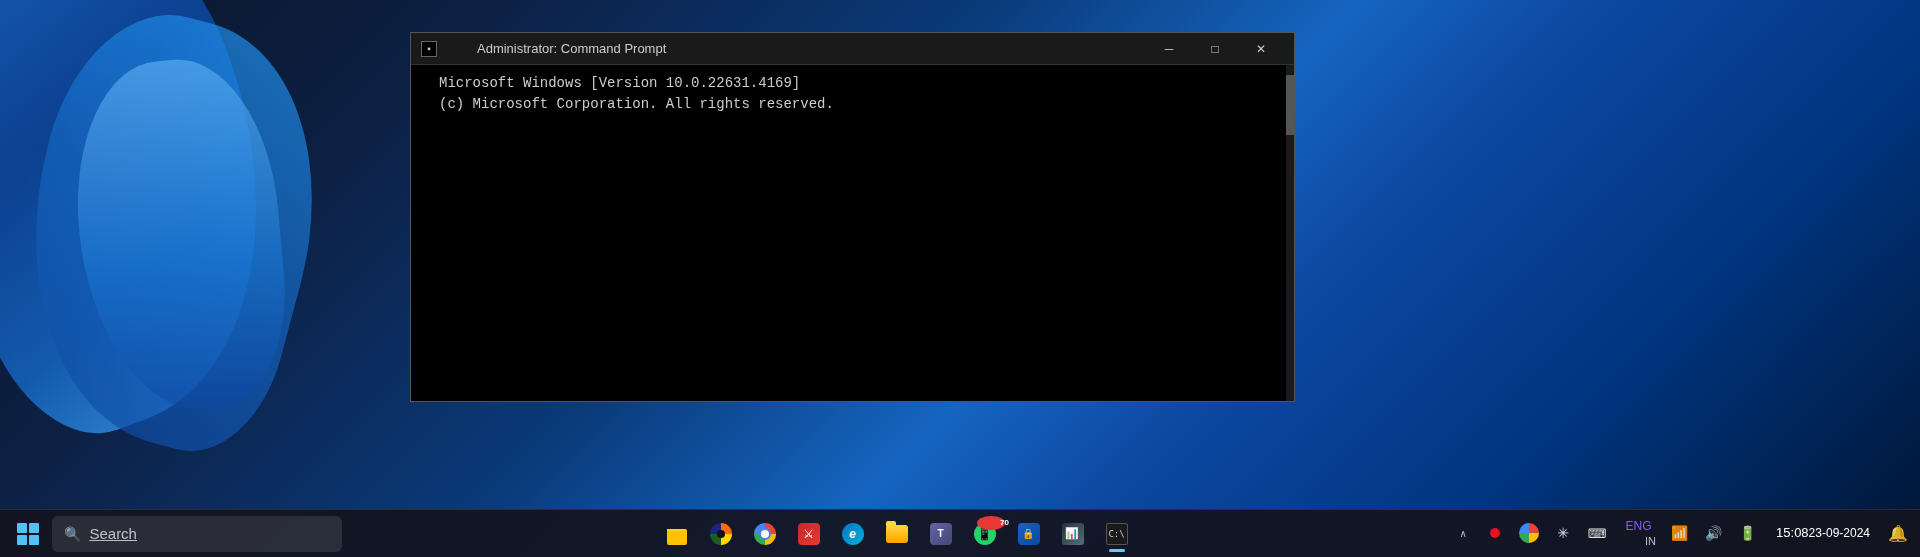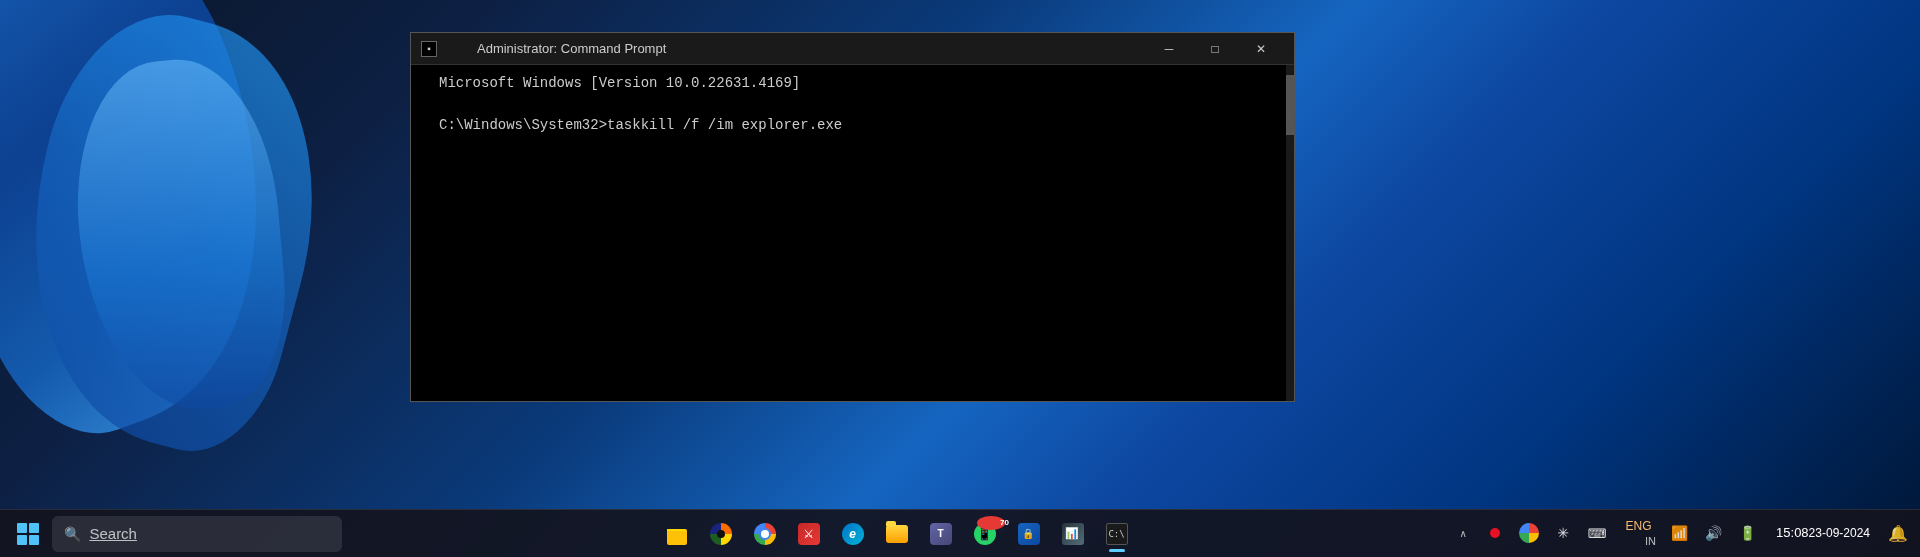--- a/index.html
+++ b/index.html
@@ -335,21 +335,21 @@
       display: flex;
       flex-direction: column;
       align-items: center;
       justify-content: center;
       cursor: pointer;
       border-radius: 4px;
       padding: 0 4px;
     }
 
     #lang-text {
-      color: #fdba74;
+      color: #8b5cf6;
       font-size: 12px;
       line-height: 1.3;
       font-weight: 500;
     }
 
     #lang-sub {
       color: rgba(255,255,255,0.7);
       font-size: 11px;
       line-height: 1.3;
       margin-left: 24px;
@@ -422,22 +422,22 @@
       <div id="cmd-icon">▪</div>
       <span id="cmd-title-text">Administrator: Command Prompt</span>
       <div id="cmd-controls">
         <button class="cmd-btn">─</button>
         <button class="cmd-btn">□</button>
         <button class="cmd-btn close">✕</button>
       </div>
     </div>
     <div id="cmd-content">
       <div class="cmd-line">Microsoft Windows [Version 10.0.22631.4169]</div>
+      <div class="cmd-line">(c) Microsoft Corporation. All rights reserved.</div>
       <div class="cmd-line">&nbsp;</div>
-      <div class="cmd-line">C:\Windows\System32&gt;taskkill /f /im explorer.exe</div>
       <div id="cmd-scrollbar">
         <div id="cmd-scrollbar-thumb"></div>
       </div>
     </div>
   </div>
 
   <div id="taskbar">
 
     <div id="start-button">
       <div class="win11-logo">

